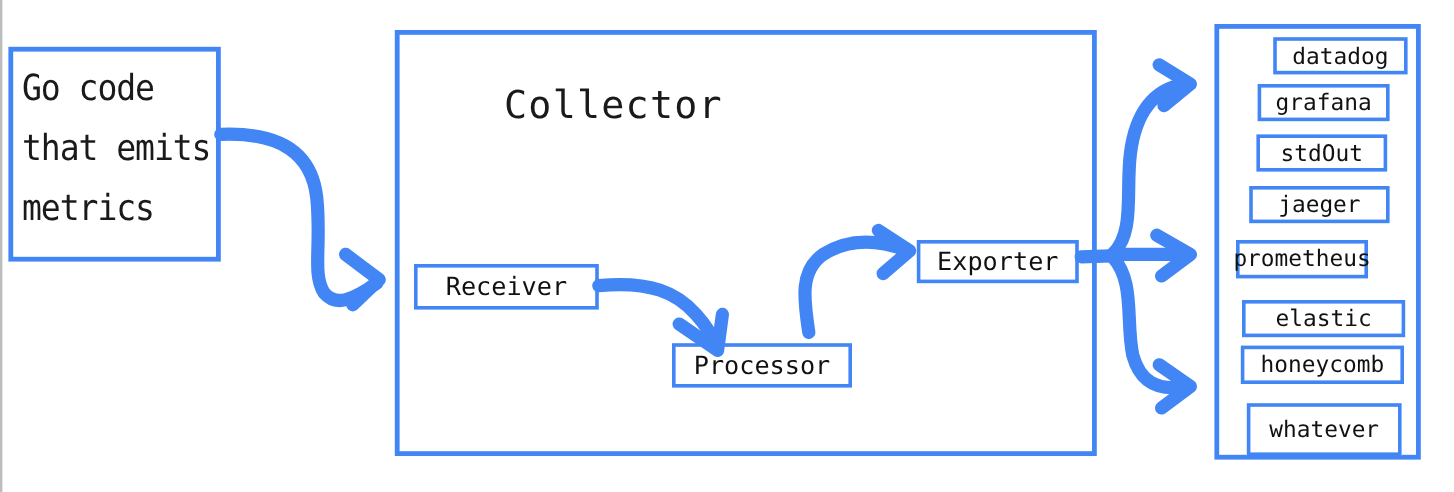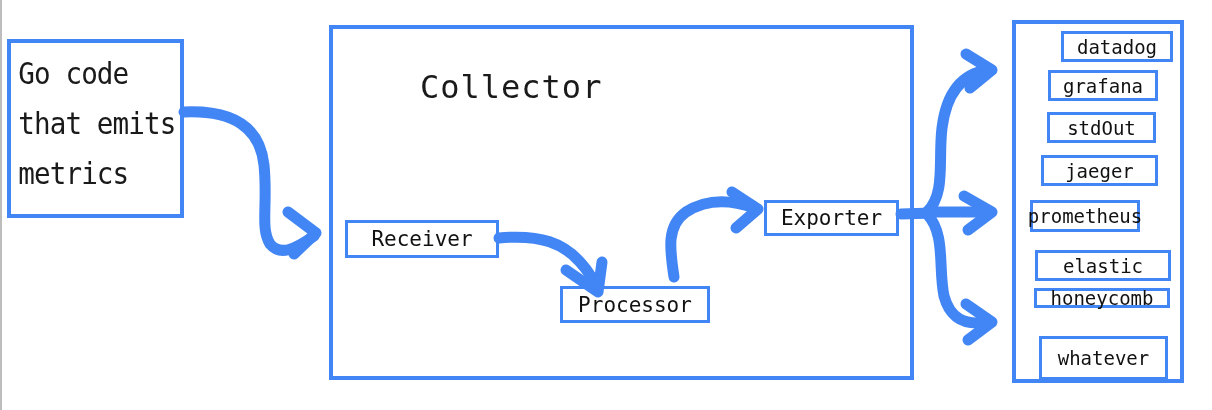--- a/index.html
+++ b/index.html
@@ -63,21 +63,21 @@
   </div>
   <div class="box" style="left:1039px;top:155px;width:117px;height:31px;text-align:right;">
     <span class="dest-label">jaeger</span>
   </div>
   <div class="box" style="left:1028px;top:200px;width:110px;height:32px;">
     <span class="dest-label">prometheus</span>
   </div>
   <div class="box" style="left:1033px;top:250px;width:136px;height:31px;">
     <span class="dest-label">elastic</span>
   </div>
-  <div class="box" style="left:1032px;top:288px;width:136px;height:20px;">
+  <div class="box" style="left:1032px;top:288px;width:136px;height:32px;">
     <span class="dest-label">honeycomb</span>
   </div>
   <div class="box" style="left:1037px;top:336px;width:129px;height:44px;">
     <span class="dest-label">whatever</span>
   </div>
 
   <svg class="arrows" viewBox="0 0 1212 410">
 
     <g>
       <path class="stroke" d="M182,112 C232,110 258,128 262,165 C266,205 258,228 268,244 C278,256 292,250 312,236"></path>

